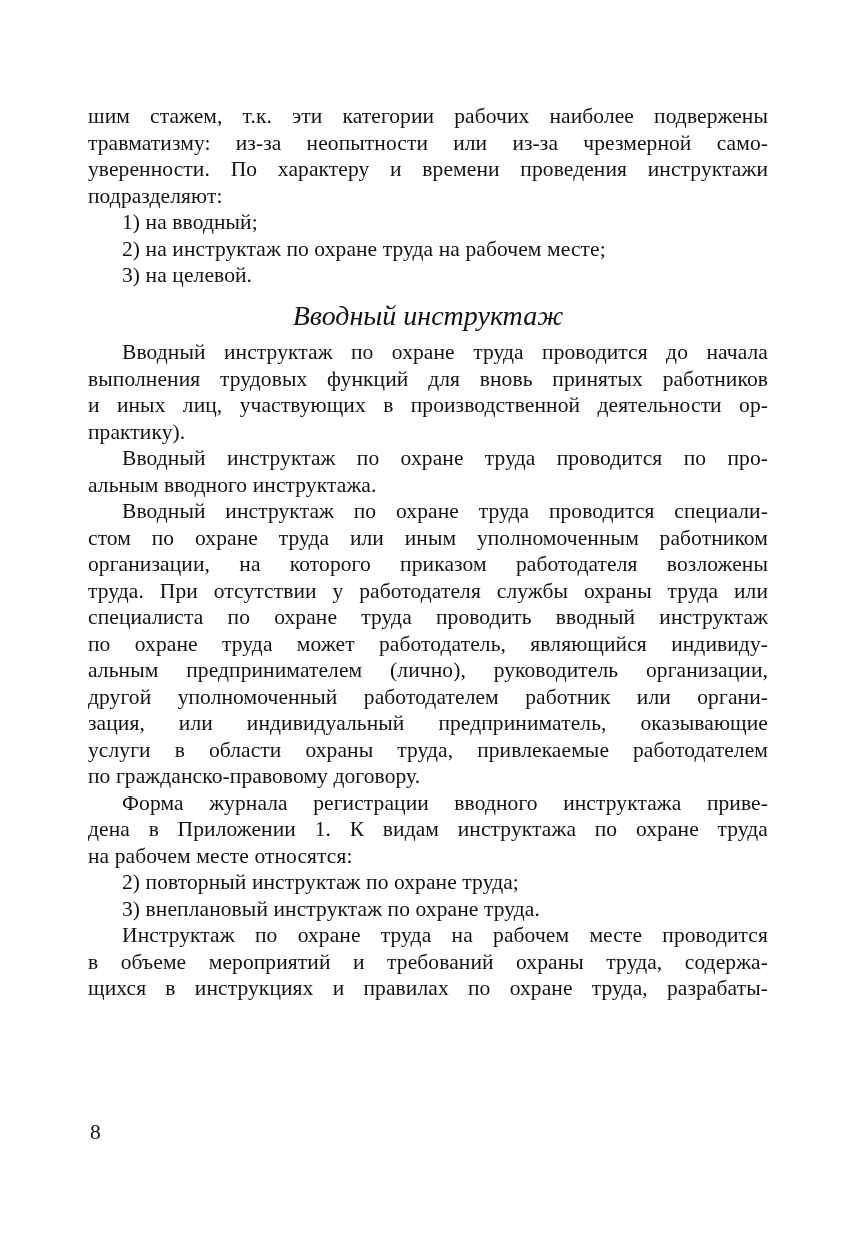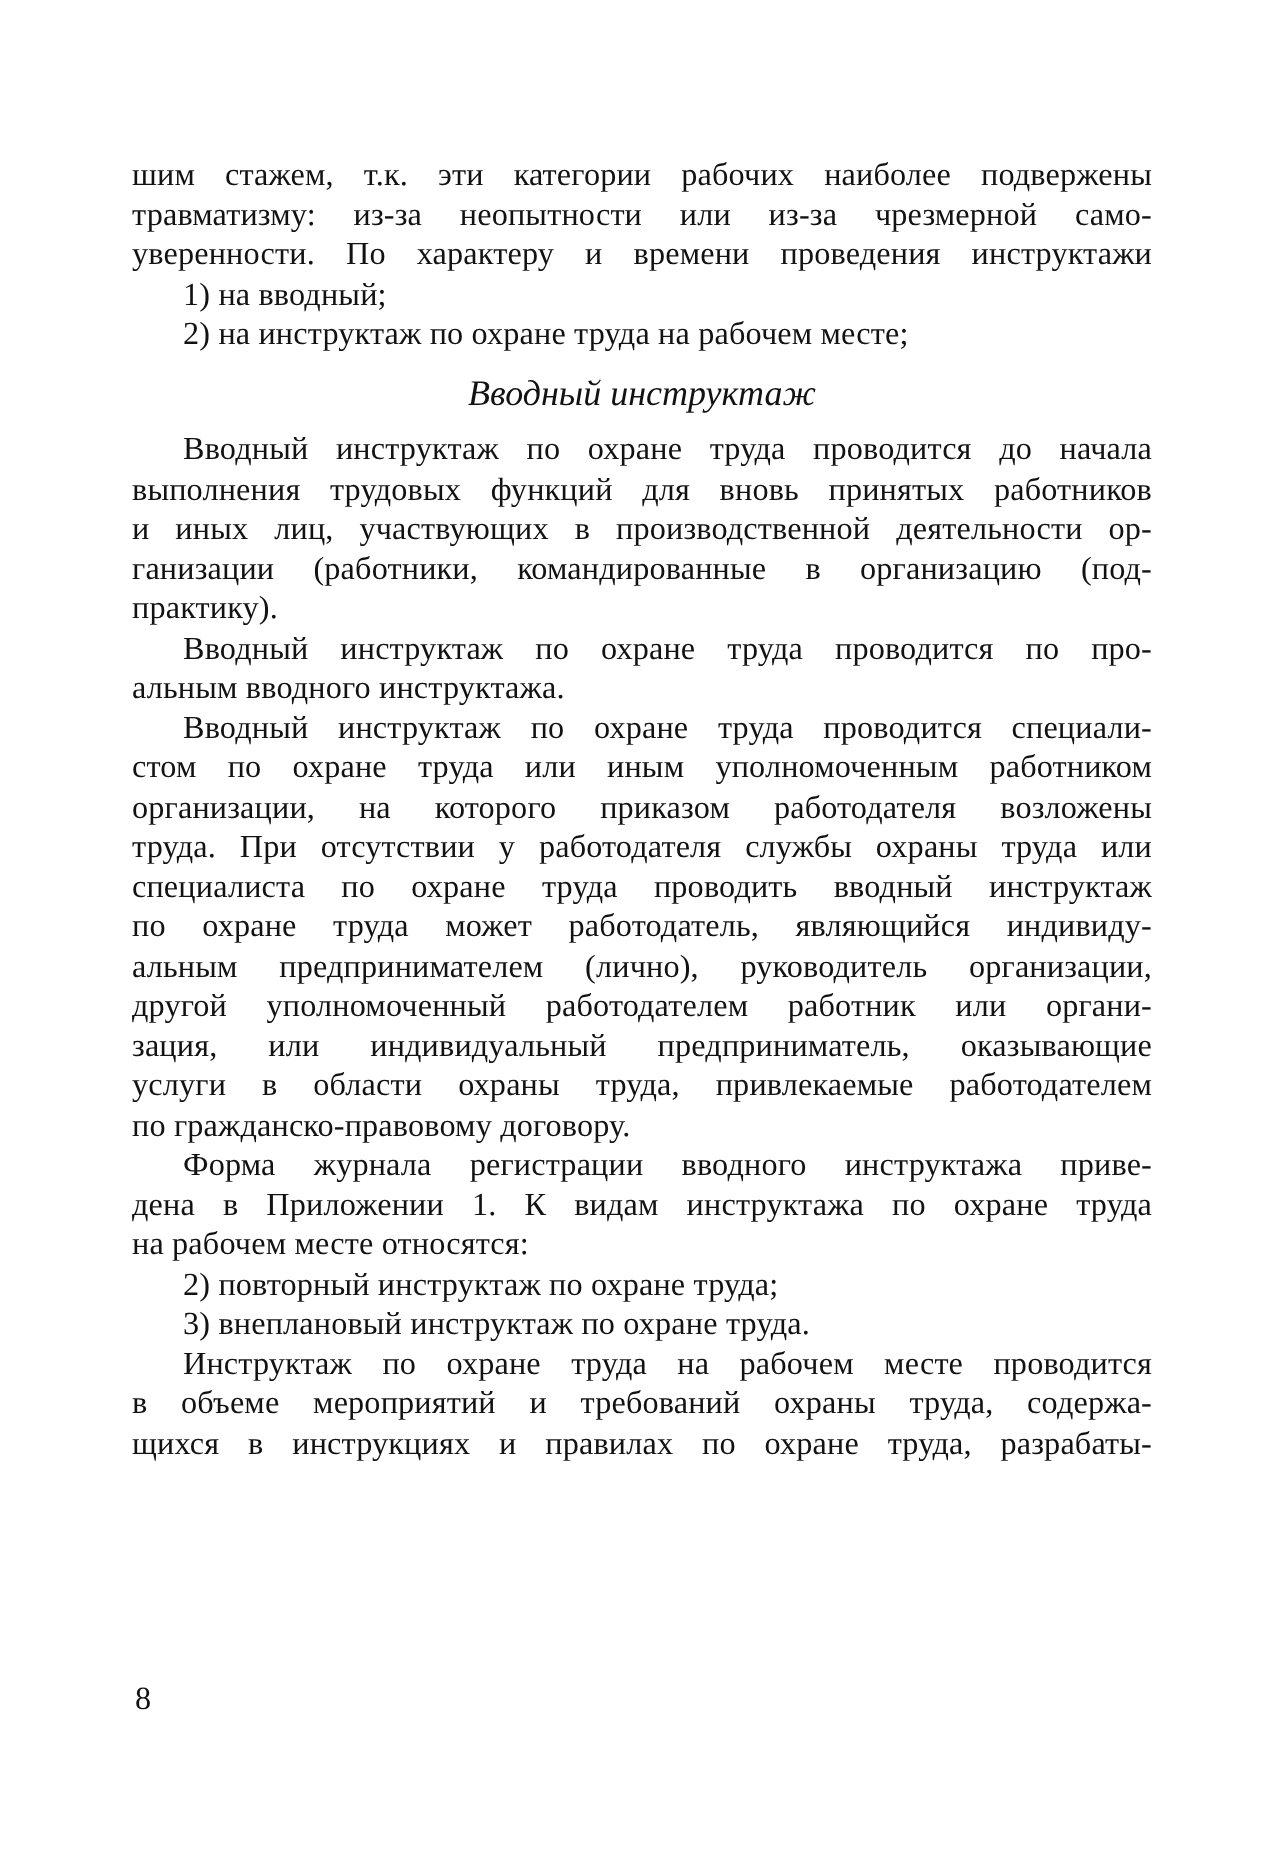--- a/index.html
+++ b/index.html
@@ -38,21 +38,21 @@
     padding-left: 34px;
   }
   .li {
     padding-left: 34px;
     text-align: left;
     text-align-last: left;
   }
   .heading {
     margin: 14px 0 10px 0;
     padding: 0;
-    font-size: 24px;
+    font-size: 28px;
     line-height: 26.5px;
     font-style: italic;
     text-align: center;
     text-align-last: center;
     font-family: Liberation Serif, serif;
   }
   .page-number {
     position: absolute;
     left: 90px;
     top: 1119px;
@@ -61,30 +61,31 @@
   }
 </style>
 </head>
 <body>
 
 <div class="page">
 
   <p class="ln">шим стажем, т.к. эти категории рабочих наиболее подвержены</p>
   <p class="ln">травматизму: из-за неопытности или из-за чрезмерной само-</p>
   <p class="ln">уверенности. По характеру и времени проведения инструктажи</p>
+  <p class="ln last">подразделяют:</p>
 
   <p class="ln li">1) на вводный;</p>
   <p class="ln li">2) на инструктаж по охране труда на рабочем месте;</p>
+  <p class="ln li">3) на целевой.</p>
 
   <p class="heading">Вводный инструктаж</p>
 
   <p class="ln ind">Вводный инструктаж по охране труда проводится до начала</p>
   <p class="ln">выполнения трудовых функций для вновь принятых работников</p>
   <p class="ln">и иных лиц, участвующих в производственной деятельности ор-</p>
-  <p class="ln">ганизации (работники, командированные в организацию (под-</p>
   <p class="ln last">практику).</p>
 
   <p class="ln ind">Вводный инструктаж по охране труда проводится по про-</p>
   <p class="ln last">альным вводного инструктажа.</p>
 
   <p class="ln ind">Вводный инструктаж по охране труда проводится специали-</p>
   <p class="ln">стом по охране труда или иным уполномоченным работником</p>
   <p class="ln">организации, на которого приказом работодателя возложены</p>
   <p class="ln">труда. При отсутствии у работодателя службы охраны труда или</p>
   <p class="ln">специалиста по охране труда проводить вводный инструктаж</p>

